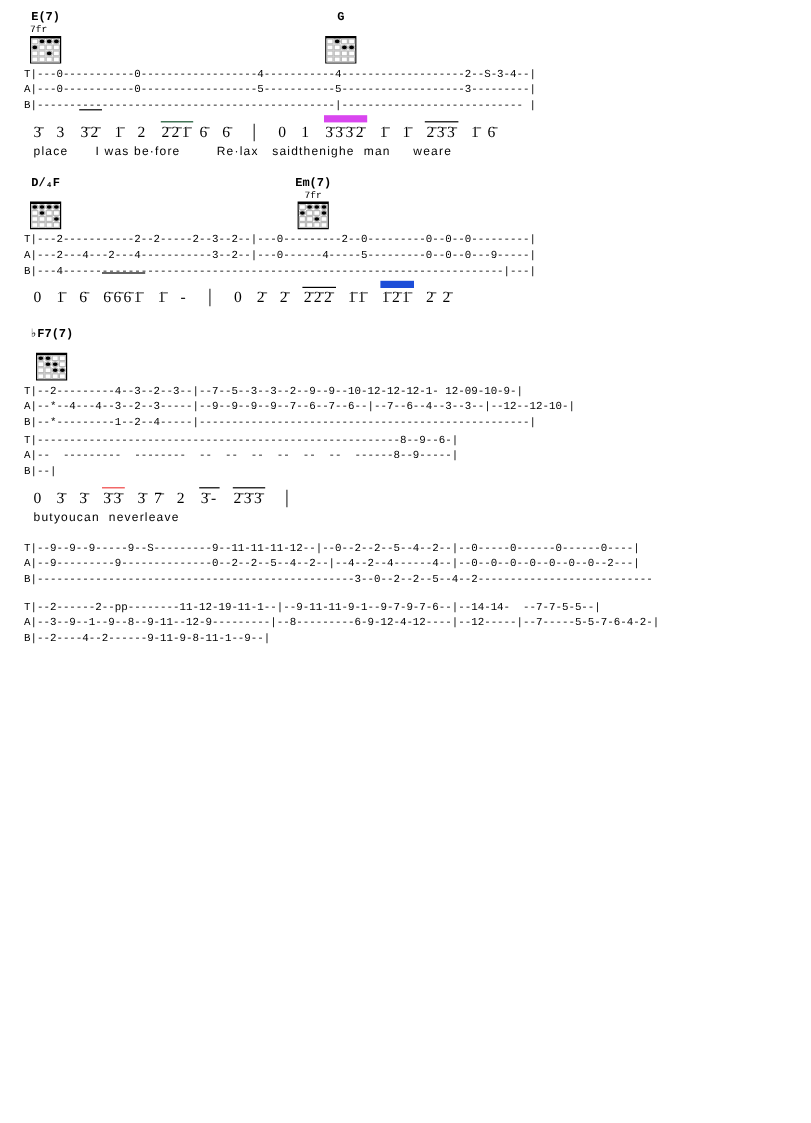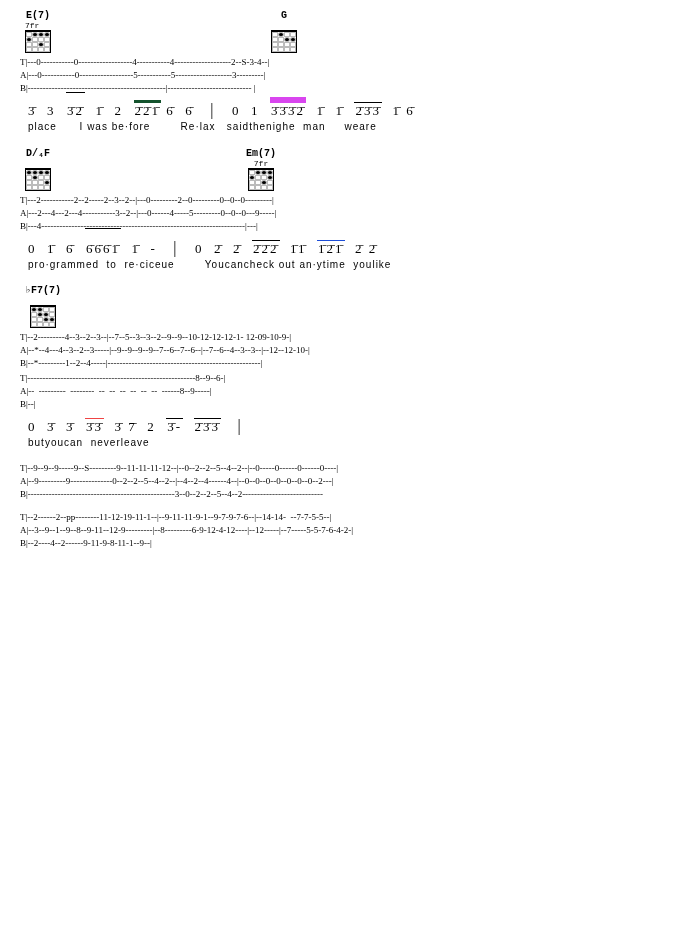--- a/index.html
+++ b/index.html
@@ -44,21 +44,21 @@
       height: 5px;
       border: 0.3px solid #bbb;
     }
 
     .mc.filled {
       background: #000;
       border-radius: 50%;
     }
 
     pre.tab-pre {
-      font-family: Liberation Serif, serif;
+      font-family: Liberation Mono, monospace;
       font-size: 9px;
       line-height: 13px;
       white-space: pre;
       color: #000;
       margin: 2px 0;
     }
 
     .section {
       margin-bottom: 10px;
     }
@@ -139,21 +139,21 @@
 A|---0-----------0------------------5-----------5-------------------3---------|
 B|----------------------------------------------|---------------------------- |</pre>
 
     <div class="notes-lyrics">
       <div class="notes-text">
         <span>3̄</span>&nbsp;
         <span>3</span>&nbsp;
         <span style="border-top:1px solid #000; padding:10px 1px;">3̄2̄</span>&nbsp;
         <span>1̄</span>&nbsp;
         <span>2</span>&nbsp;
-        <span style="border-top:3px solid #14532d; padding:0 1px;">2̄2̄1̄</span>
+        <span style="border-top:1px solid #14532d; padding:0 1px;">2̄2̄1̄</span>
         <span>6̄</span>&nbsp;
         <span>6̄</span>&nbsp;
         <span style="font-size:16px; margin:0 6px;">|</span>&nbsp;
         <span>0</span>&nbsp;
         <span>1</span>&nbsp;
         <span style="border-top:6px solid #d946ef; padding:0 1px;">3̄3̄3̄2̄</span>&nbsp;
         <span>1̄</span>&nbsp;
         <span>1̄</span>&nbsp;
         <span style="border-top:1px solid #000; padding:0 1px;">2̄3̄3̄</span>&nbsp;
         <span>1̄</span>
@@ -223,25 +223,24 @@
         <span>6̄</span>&nbsp;
         <span style="border-top:1px solid #000; padding:12px 1px;">6̄6̄6̄1̄</span>&nbsp;
         <span>1̄</span>&nbsp;
         <span>-</span>&nbsp;
         <span style="font-size:16px; margin:0 6px;">|</span>&nbsp;
         <span>0</span>&nbsp;
         <span>2̄</span>&nbsp;
         <span>2̄</span>&nbsp;
         <span style="border-top:1px solid #000; padding:0 1px;">2̄2̄2̄</span>&nbsp;
         <span>1̄1̄</span>&nbsp;
-        <span style="border-top:1px solid #1d4ed8; padding:0 1px;">1̄2̄1̄</span>&nbsp;
+        <span style="border-top:6px solid #1d4ed8; padding:0 1px;">1̄2̄1̄</span>&nbsp;
         <span>2̄</span>
         <span>2̄</span>
       </div>
-      <div class="lyrics-text">pro·grammed&nbsp;&nbsp;to&nbsp;&nbsp;re·ciceue&nbsp;&nbsp;&nbsp;&nbsp;&nbsp;&nbsp;&nbsp;&nbsp;Youcancheck out an·ytime&nbsp;&nbsp;youlike</div>
     </div>
   </div>
 
   <div class="section">
     <div style="display:flex; gap:0; position:relative; margin-left:5px; margin-bottom:3px;">
       <div class="chord-item">
         <div class="mini-chord-name">♭F7(7)</div>
         <div style="font-size:8px;">&nbsp;</div>
         <div class="mini-grid">
           <div class="mc filled"></div>

